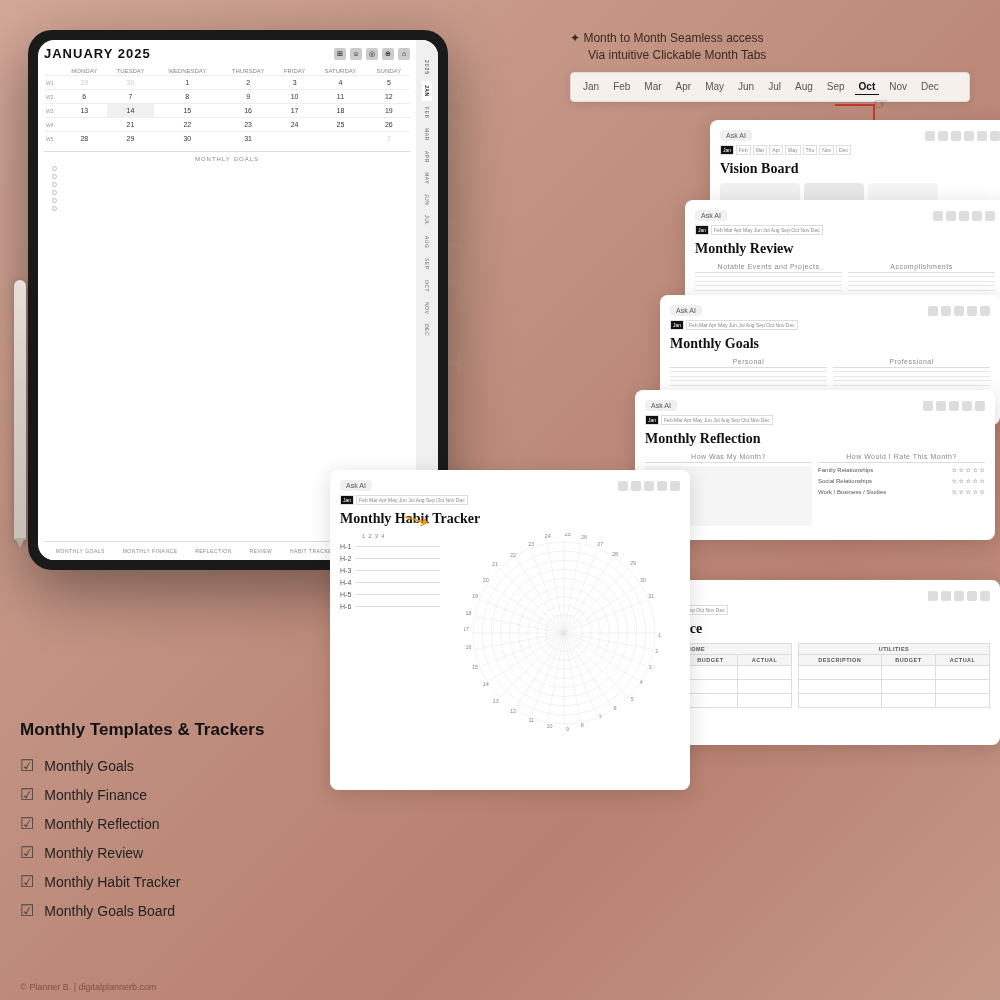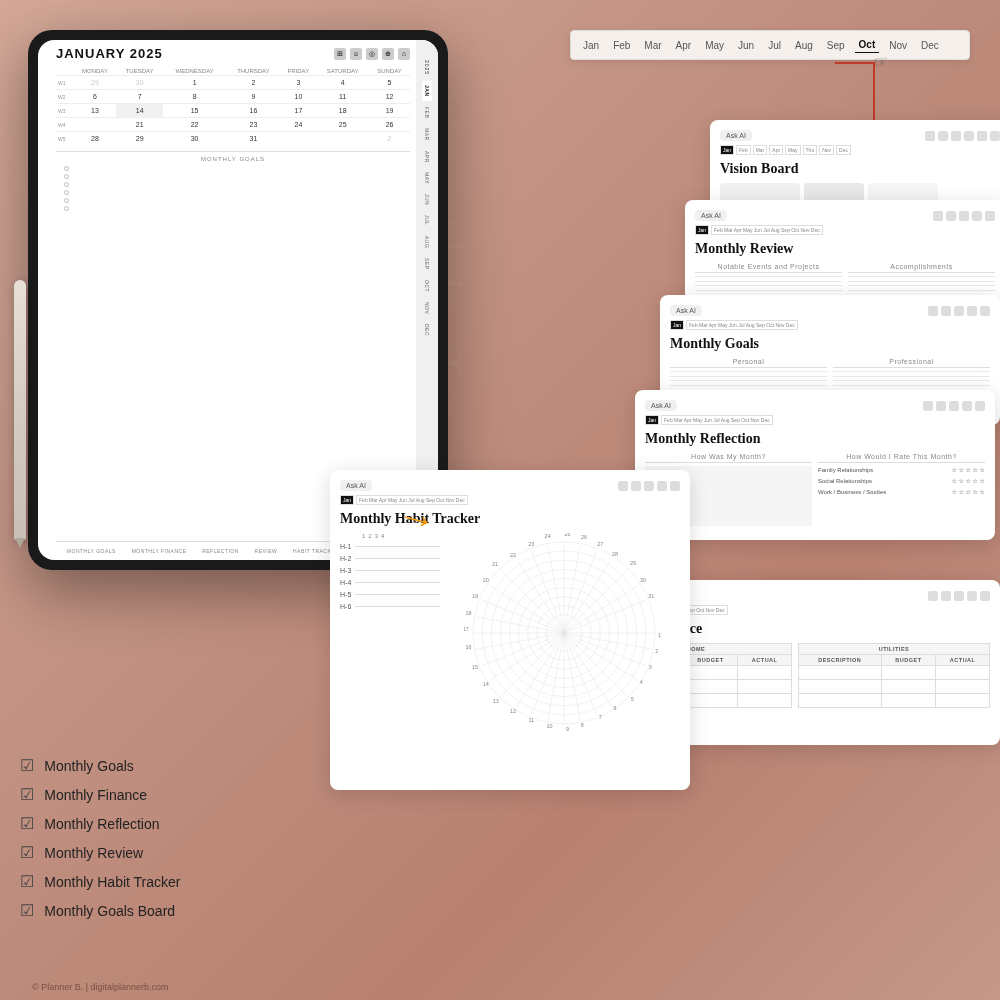--- a/index.html
+++ b/index.html
@@ -175,21 +175,20 @@
       height: 0;
       border-left: 5px solid transparent;
       border-right: 5px solid transparent;
       border-top: 10px solid #b0a898;
     }
     .calendar-wrapper {
       flex: 1;
       display: flex;
       flex-direction: column;
       height: 100%;
-      padding-left: 12px;
     }
     .cal-content {
       flex: 1;
       padding: 6px 6px 0 6px;
     }
     .cal-bottom {
       padding: 0 6px;
     }
 
     
@@ -429,21 +428,21 @@
     }
     .check-icon {
       font-size: 16px;
       color: #444;
     }
 
     
     .credits {
       position: absolute;
       bottom: 8px;
-      left: 32px;
+      left: 20px;
       font-size: 9px;
       color: rgba(80,40,20,0.6);
       font-family: Arial, sans-serif;
     }
   </style>
 </head>
 <body>
 
 <div class="bg"></div>
 
@@ -587,20 +586,25 @@
       <div class="month-tab">DEC</div>
     </div>
   </div>
 </div>
 
 <div class="pencil">
   <div class="pencil-tip"></div>
 </div>
 
 <div class="top-right-section">
+  <div class="month-access-text">
+    <span>✦ </span>
+    <span>Month to Month Seamless access</span><br>
+    <span style="padding-left:18px;">Via intuitive Clickable Month Tabs</span>
+  </div>
   <div style="position:relative;">
     <div class="month-tabs-bar">
       <span class="month-tab-item">Jan</span>
       <span class="month-tab-item">Feb</span>
       <span class="month-tab-item">Mar</span>
       <span class="month-tab-item">Apr</span>
       <span class="month-tab-item">May</span>
       <span class="month-tab-item">Jun</span>
       <span class="month-tab-item">Jul</span>
       <span class="month-tab-item">Aug</span>
@@ -982,20 +986,21 @@
         <text x="87" y="-56" font-size="6" fill="#888" text-anchor="middle">30</text>
         <text x="96" y="-38" font-size="6" fill="#888" text-anchor="middle">31</text>
       </svg>
     </div>
   </div>
 </div>
 
 <div style="position:absolute; left:398px; top:490px; font-size:40px; color:#f39c12; transform:rotate(15deg); z-index:10;">→</div>
 
 <div class="bottom-left">
+  <div class="section-title-main">Monthly Templates &amp; Trackers</div>
   <div class="checklist-items">
     <div class="checklist-item">
       <span class="check-icon">☑</span>
       <span>Monthly Goals</span>
     </div>
     <div class="checklist-item">
       <span class="check-icon">☑</span>
       <span>Monthly Finance</span>
     </div>
     <div class="checklist-item">

